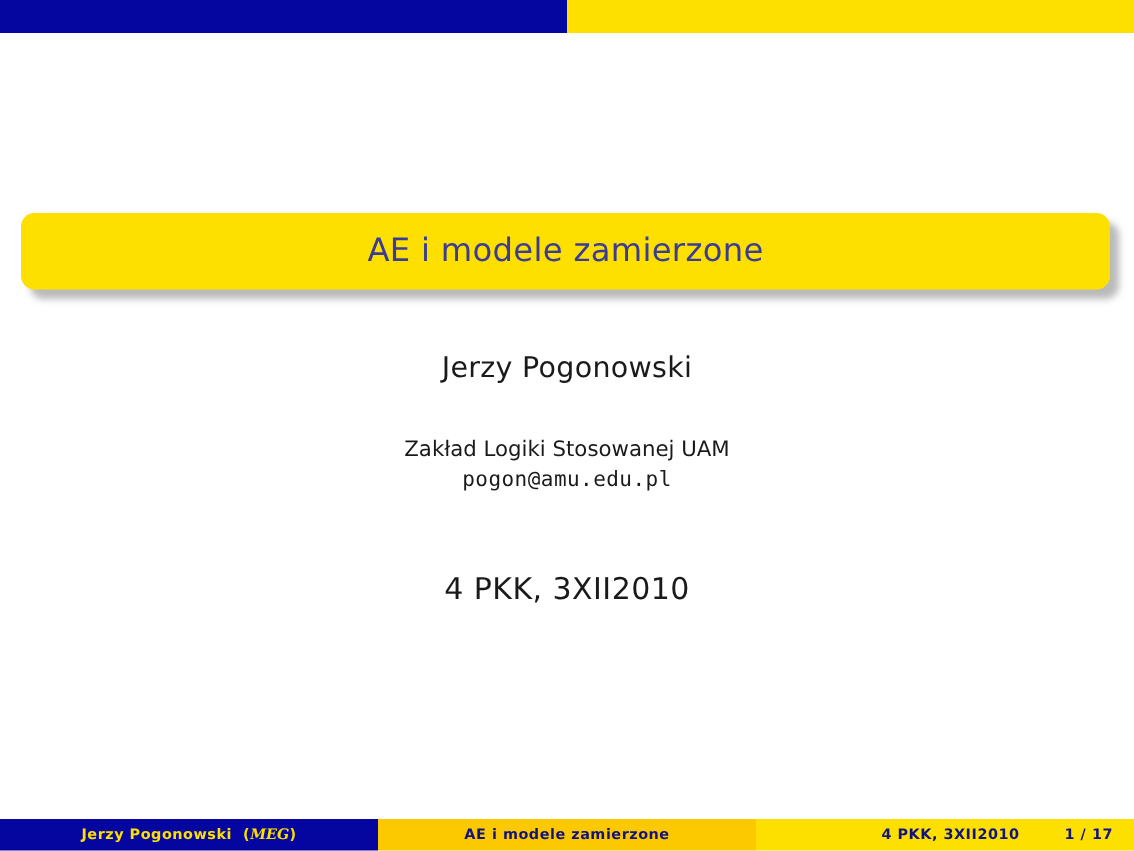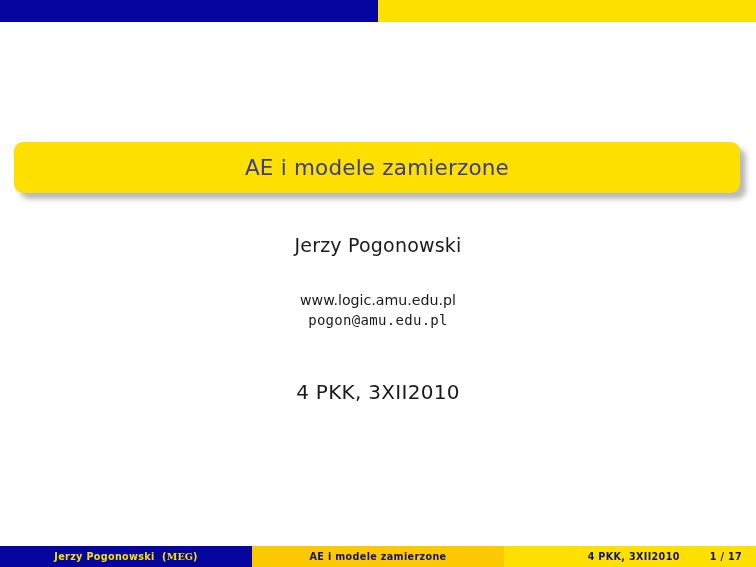--- a/index.html
+++ b/index.html
@@ -130,39 +130,40 @@
     justify-content: flex-end;
     letter-spacing: 0.35px;
     padding-right: 14px;
     box-sizing: border-box;
   }
   #footline .foot-date {
     margin-right: 30px;
   }
   .cal {
     font-family: "DejaVu Serif", serif;
+    font-style: italic;
     letter-spacing: 0px;
   }
 </style>
 </head>
 <body>
 
 <div id="headbar">
   <div class="seg-blue"></div>
   <div class="seg-yellow"></div>
 </div>
 
 <div id="titleblock">
   <div class="title-text">AE i modele zamierzone</div>
 </div>
 
 <div id="authorline" class="center-stack">Jerzy Pogonowski</div>
 
 <div id="instituteblock" class="center-stack">
-  <div>www.logic.amu.edu.pl</div>
+  <div>Zakład Logiki Stosowanej UAM</div>
   <div class="inst-mono">pogon@amu.edu.pl</div>
 </div>
 
 <div id="dateline" class="center-stack">4 PKK, 3XII2010</div>
 
 <div id="footline">
   <div class="foot-author">
     <span>Jerzy Pogonowski</span>
     <span>&nbsp;&nbsp;</span>
     <span>(</span>

